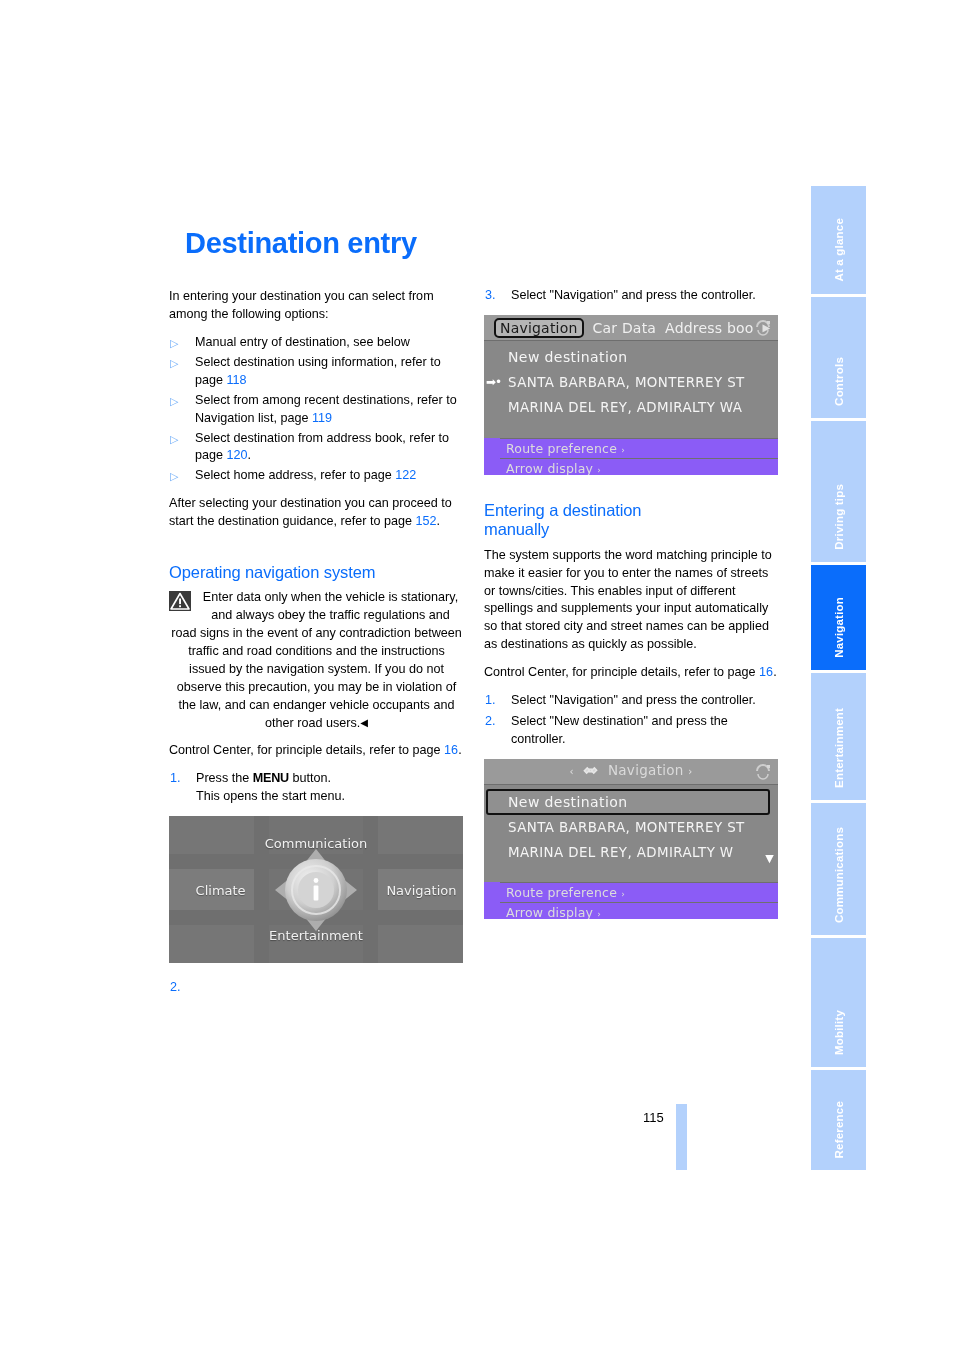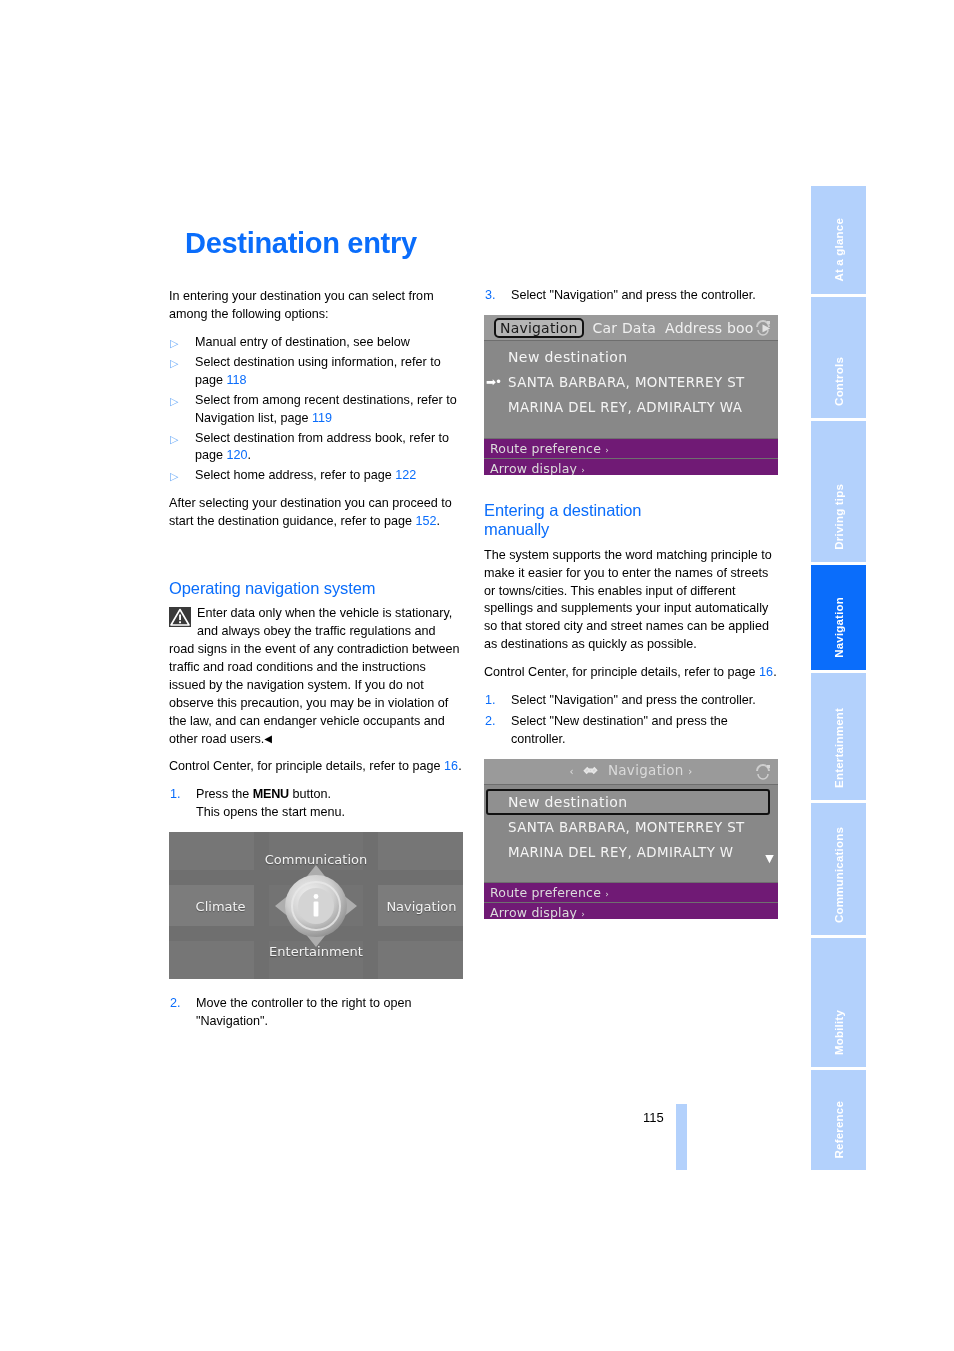--- a/index.html
+++ b/index.html
@@ -134,20 +134,21 @@
     font-weight: normal;
   }
   .menu-kw { font-weight: bold; letter-spacing: -0.2px; }
 
   
   .warn-block {
     position: relative;
     font-size: 12.6px;
     line-height: 1.42;
     margin: 0 0 10px 0;
+    text-align: center;
   }
   .warn-icon {
     float: left;
     width: 22px; height: 20px;
     margin: 2px 6px 0 0;
     background: #3a3a3a;
     position: relative;
   }
   .warn-icon svg { display:block; }
   .endmark {
@@ -291,21 +292,22 @@
   }
   .navshot .row .dest-marker {
     position: absolute;
     left: 2px; top: 0;
     font-size: 12px;
     color: #ffffff;
     letter-spacing: -1px;
   }
   .navshot .footer {
     position: relative;
-    background: #701a75;
+    background: #8b5cf6;
+    padding-left: 16px;
   }
   .navshot .frow {
     height: 19px;
     line-height: 19px;
     padding-left: 6px;
     font-size: 12.5px;
     color: #dcdcdc;
     border-top: 1px solid #6f6f6f;
     letter-spacing: .2px;
   }
@@ -395,21 +397,21 @@
       <li>
         <span class="bullet">▷</span><span>Select destination from address book, refer to page </span><span class="pg">120</span><span>.</span>
       </li>
       <li>
         <span class="bullet">▷</span><span>Select home address, refer to page </span><span class="pg">122</span>
       </li>
     </ul>
 
     <p class="body"><span>After selecting your destination you can proceed to start the destination guidance, refer to page </span><span class="pg">152</span><span>.</span></p>
 
-    <h2 class="sec-title" style="margin-top:48px;">Operating navigation system</h2>
+    <h2 class="sec-title" style="margin-top:32px;">Operating navigation system</h2>
 
     <div class="warn-block">
       <span class="warn-icon">
         <svg width="22" height="20" viewBox="0 0 22 20" xmlns="http://www.w3.org/2000/svg">
           <rect x="0" y="0" width="22" height="20" fill="#3a3a3a"></rect>
           <polygon points="11,2.5 20,18 2,18" fill="none" stroke="#ffffff" stroke-width="1.6" stroke-linejoin="round"></polygon>
           <rect x="10.1" y="7.5" width="1.9" height="5.6" fill="#ffffff"></rect>
           <rect x="10.1" y="14.3" width="1.9" height="1.9" fill="#ffffff"></rect>
         </svg>
       </span>
@@ -464,21 +466,21 @@
         <circle cx="43" cy="43" r="18" fill="#d4d4d4"></circle>
         <circle cx="43" cy="33.5" r="2.4" fill="#ffffff"></circle>
         <rect x="40.6" y="38.5" width="4.8" height="15" rx="1" fill="#ffffff"></rect>
       </svg>
 
       <span class="wm"></span>
     </div>
 
     <ol class="steps" style="margin-top:16px;">
       <li>
-        <span class="num">2.</span><span>Move the controller to the right to open "Navigation".</span>
+        <span class="num">2.</span>
       </li>
     </ol>
 
   </div>
 
   <div class="col" id="col-right">
 
     <ol class="steps" style="margin-top:59px;">
       <li>
         <span class="num">3.</span><span>Select "Navigation" and press the controller.</span>

